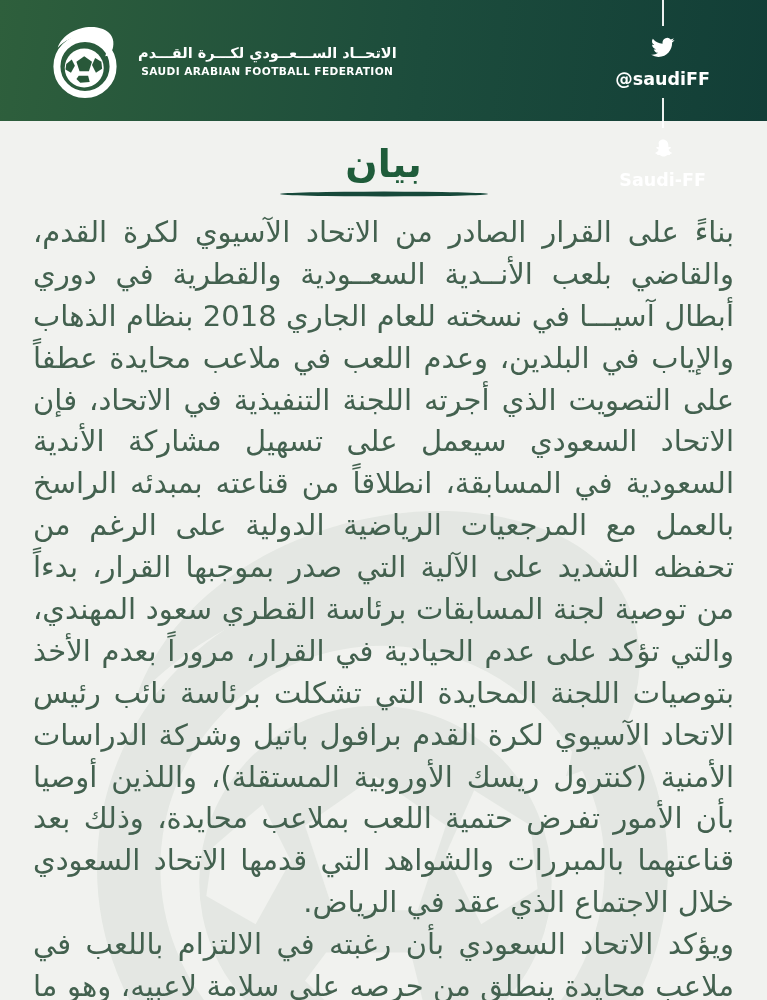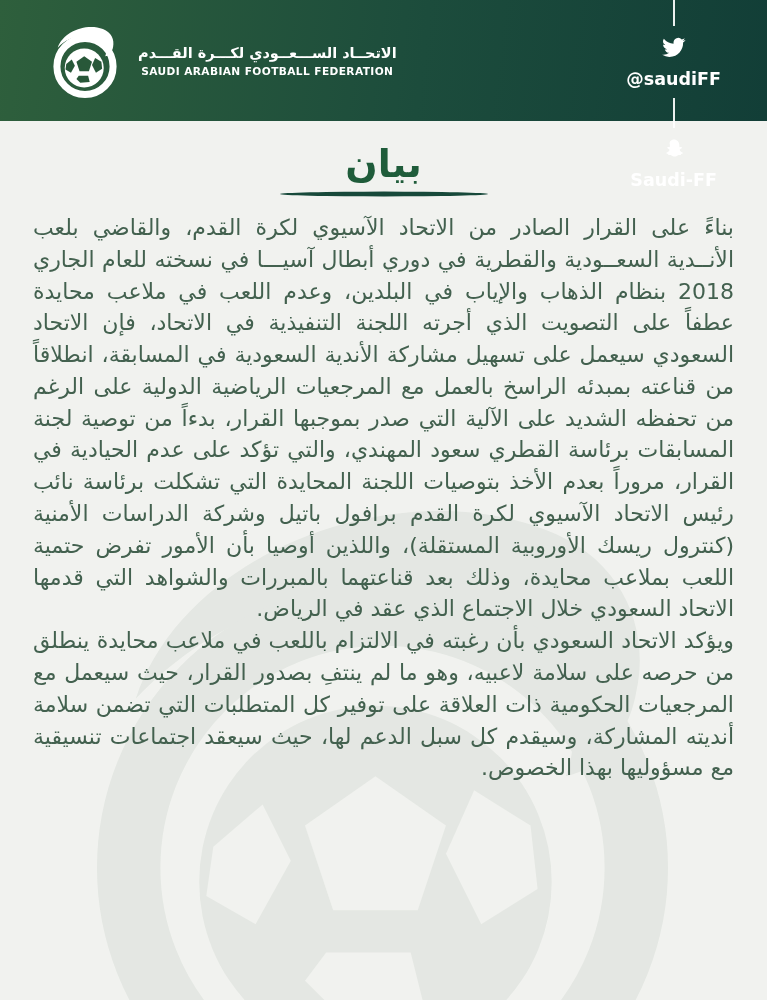--- a/index.html
+++ b/index.html
@@ -22,21 +22,21 @@
     margin:0 auto;
     background:var(--c-body_bg);
     overflow:hidden;
   }
   
   .header{
     position:relative;
     height:121px;
     background:linear-gradient(97deg,var(--c-header_start) 0%,var(--c-header_mid) 55%,var(--c-header_end) 100%);
     display:flex;align-items:center;justify-content:space-between;
-    padding:0 19px 0 46px;
+    padding:0 30px 0 46px;
     z-index:2;
     gap:19px;
   }
   .logo-row{display:flex;align-items:center;gap:14px;}
   .emblem{width:78px;height:78px;color:var(--c-white);--hole:#285839;}
   .logo-text{display:flex;flex-direction:column;gap:4px;color:var(--c-white);}
   .logo-ar{font-size:14.5px;font-weight:bold;direction:rtl;text-align:left;}
   .logo-en{font-size:10.6px;font-weight:bold;letter-spacing:.4px;text-align:center;}
   .social{display:flex;align-items:center;gap:9px;color:var(--c-white);font-size:17.5px;font-weight:600;flex-direction:column;}
   .social .icon{display:flex;align-items:center;}
@@ -58,21 +58,21 @@
     text-align:center;
     font-size:38px;font-weight:bold;
     color:var(--c-title);
     direction:rtl;
   }
   .rule{display:block;margin:5px auto 15px;}
   .rule ellipse{fill:var(--c-rule);}
   .body-text p{
     direction:rtl;
     text-align:justify;
-    font-size:22px;
+    font-size:29px;
     line-height:1.445;
     color:var(--c-text);
     font-weight:500;
   }
   .body-text p + p{}
 </style>
 </head>
 <body>
 
 <svg width="0" height="0" style="position:absolute">

